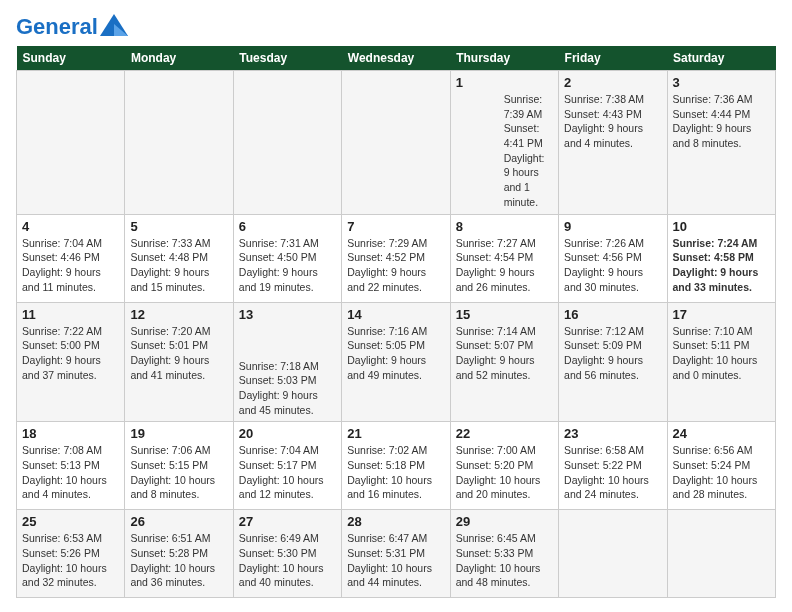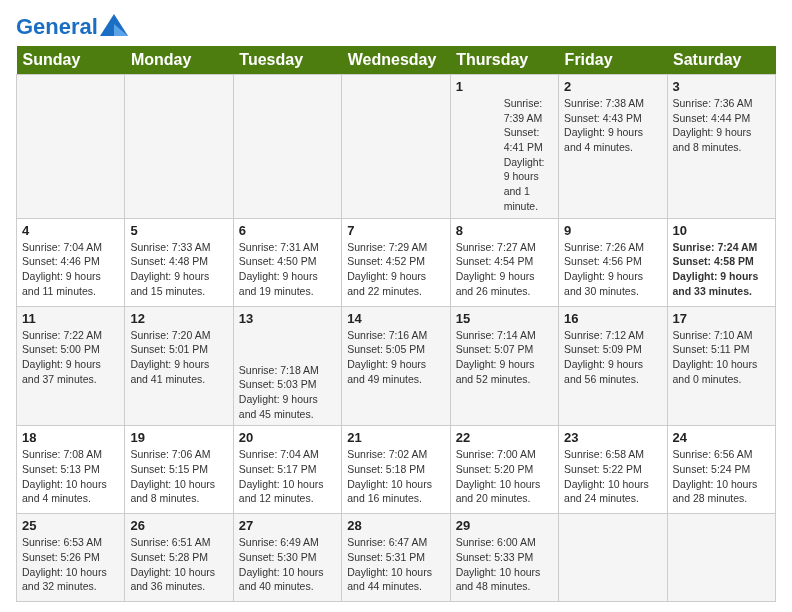--- a/index.html
+++ b/index.html
@@ -47,25 +47,25 @@
     .calendar-subtitle {
       font-size: 16px;
       color: #444;
     }
     table {
       width: 100%;
       border-collapse: collapse;
       font-size: 11px;
     }
     thead tr th {
-      background-color: #4d7c0f;
+      background-color: #14532d;
       color: #fff;
       text-align: left;
       padding: 5px 6px;
-      font-size: 16px;
+      font-size: 12px;
       font-weight: bold;
     }
     tbody tr td {
       border: 1px solid #ccc;
       vertical-align: top;
       padding: 4px 5px;
       width: 14.28%;
       min-height: 80px;
       height: 88px;
     }
@@ -331,21 +331,21 @@
         </td>
         <td>
           <span class="day-number">28</span>
           <div class="day-info" style="white-space: pre-line;">Sunrise: 6:47 AM
 Sunset: 5:31 PM
 Daylight: 10 hours
 and 44 minutes.</div>
         </td>
         <td>
           <span class="day-number">29</span>
-          <div class="day-info" style="white-space: pre-line;">Sunrise: 6:00 AM
+          <div class="day-info" style="white-space: pre-line;">Sunrise: 6:45 AM
 Sunset: 5:33 PM
 Daylight: 10 hours
 and 48 minutes.</div>
         </td>
         <td class="empty-cell"></td>
         <td class="empty-cell"></td>
       </tr>
     </tbody>
 </table>
 

